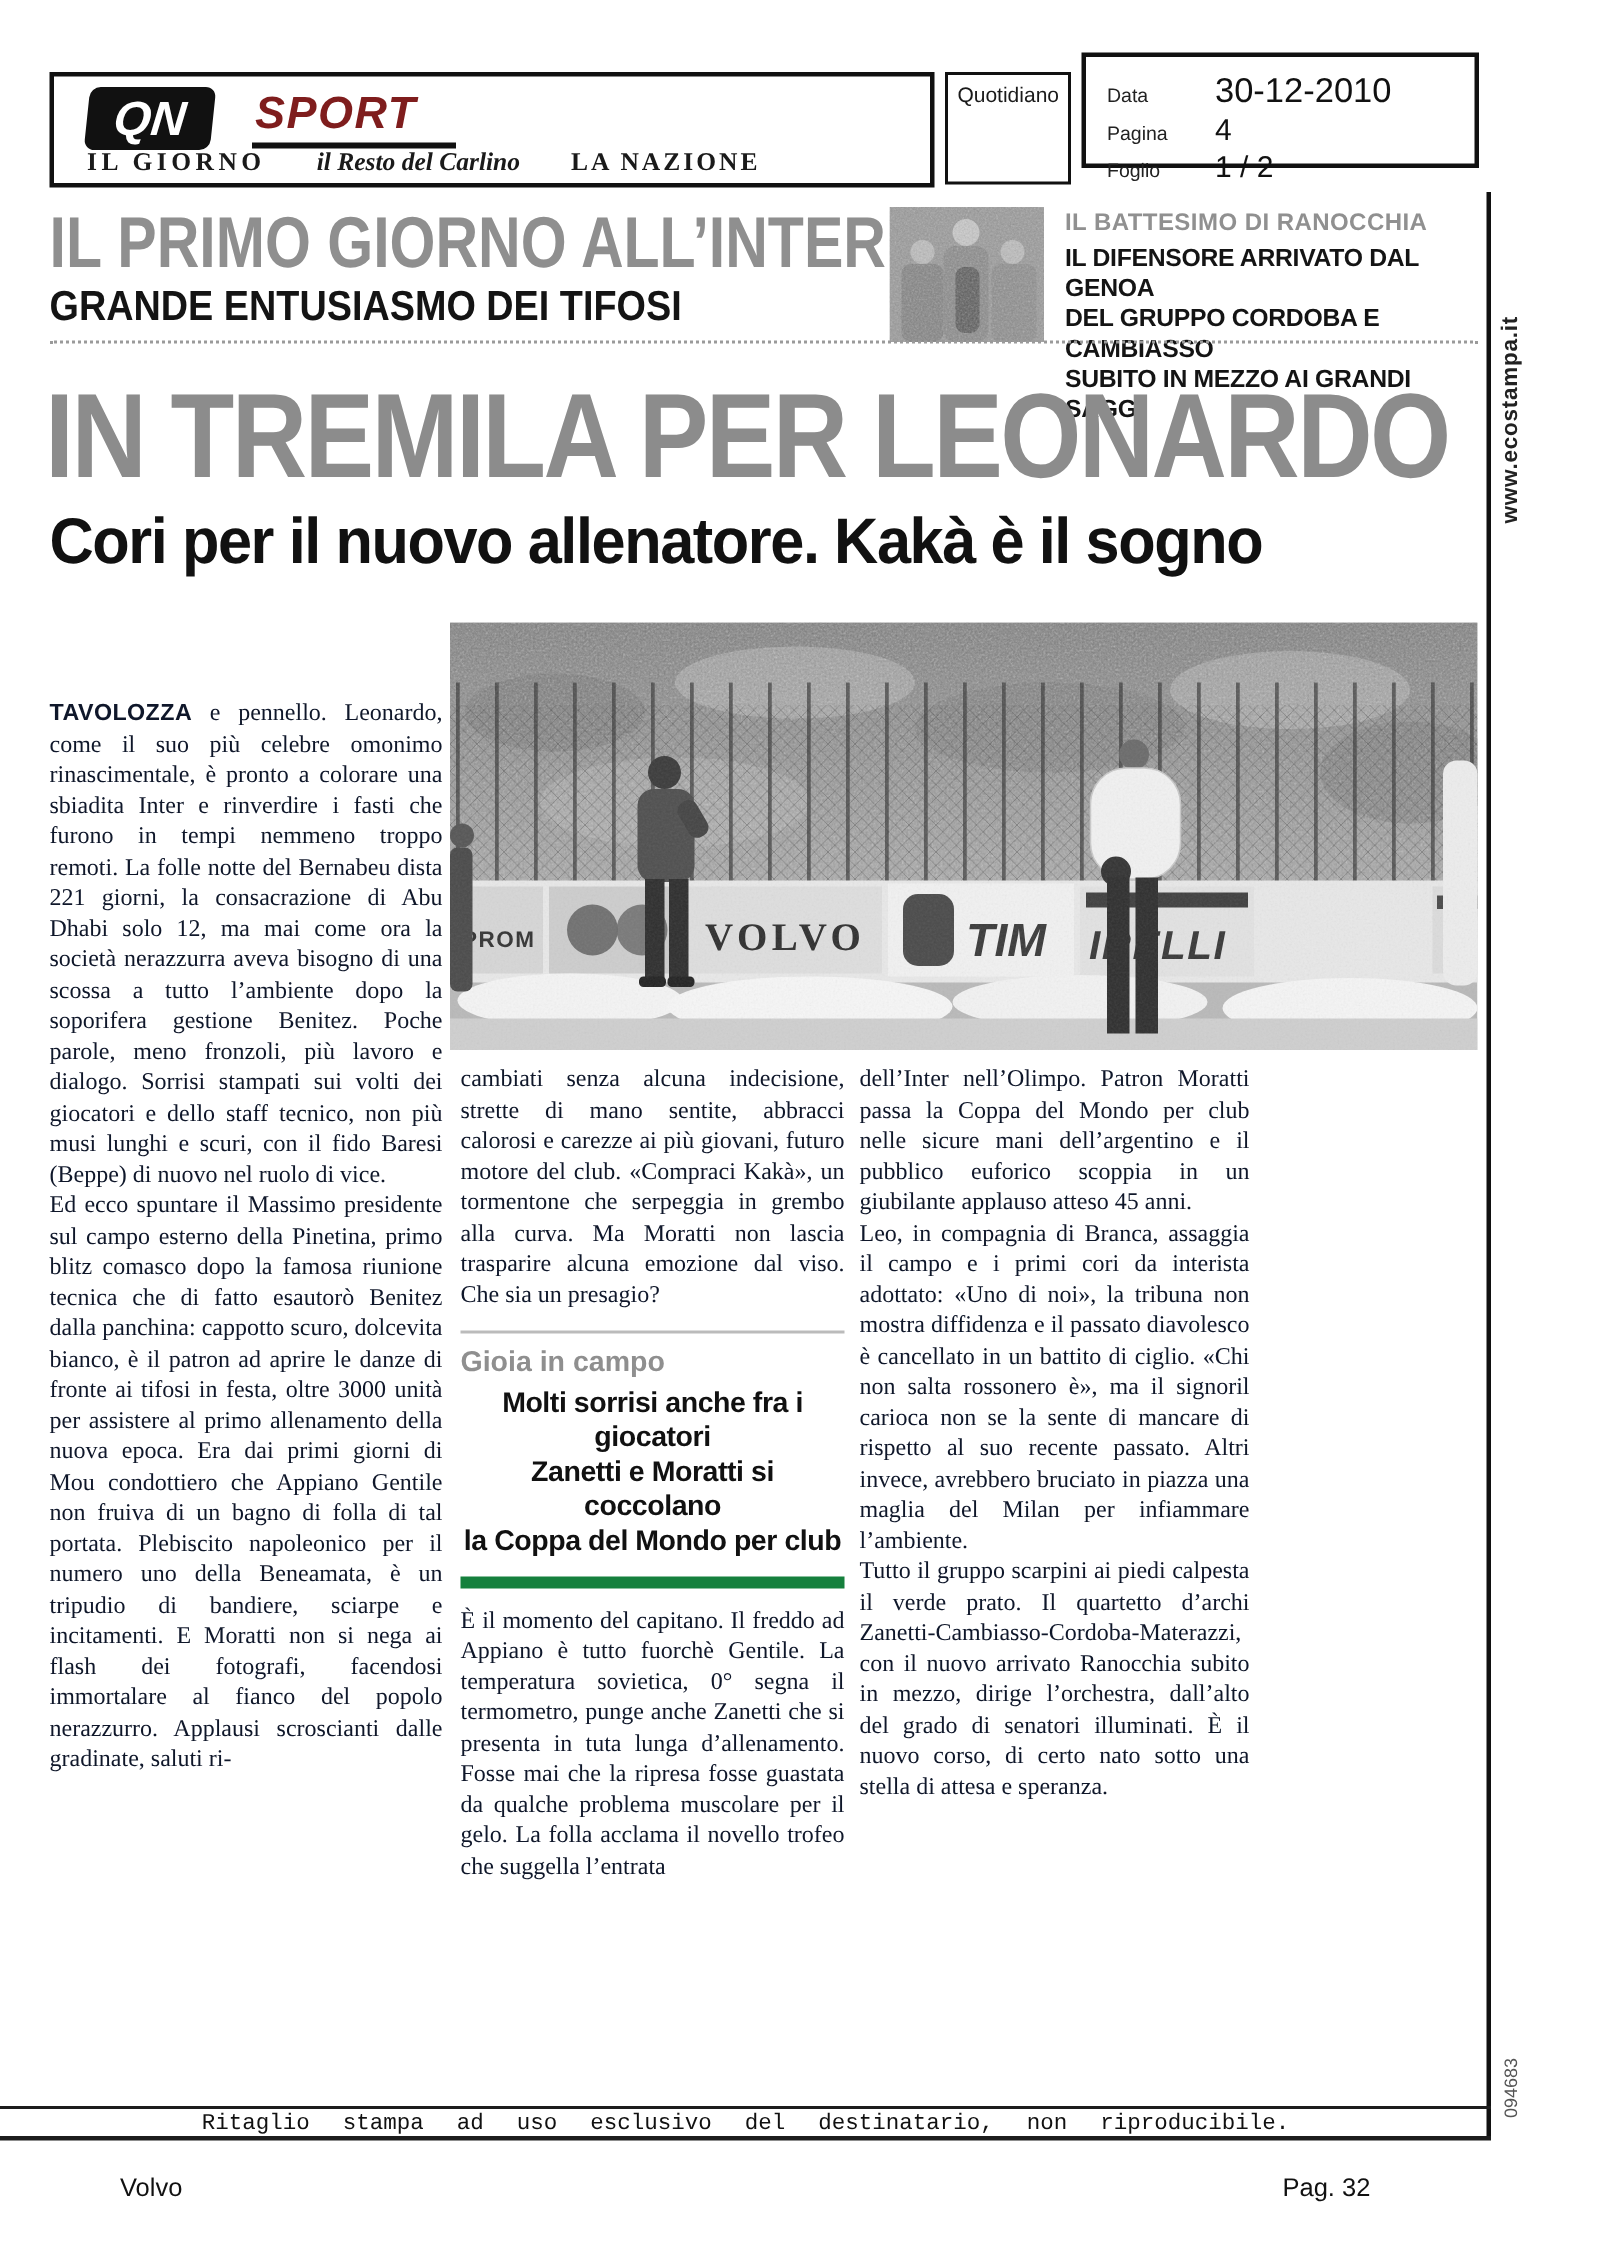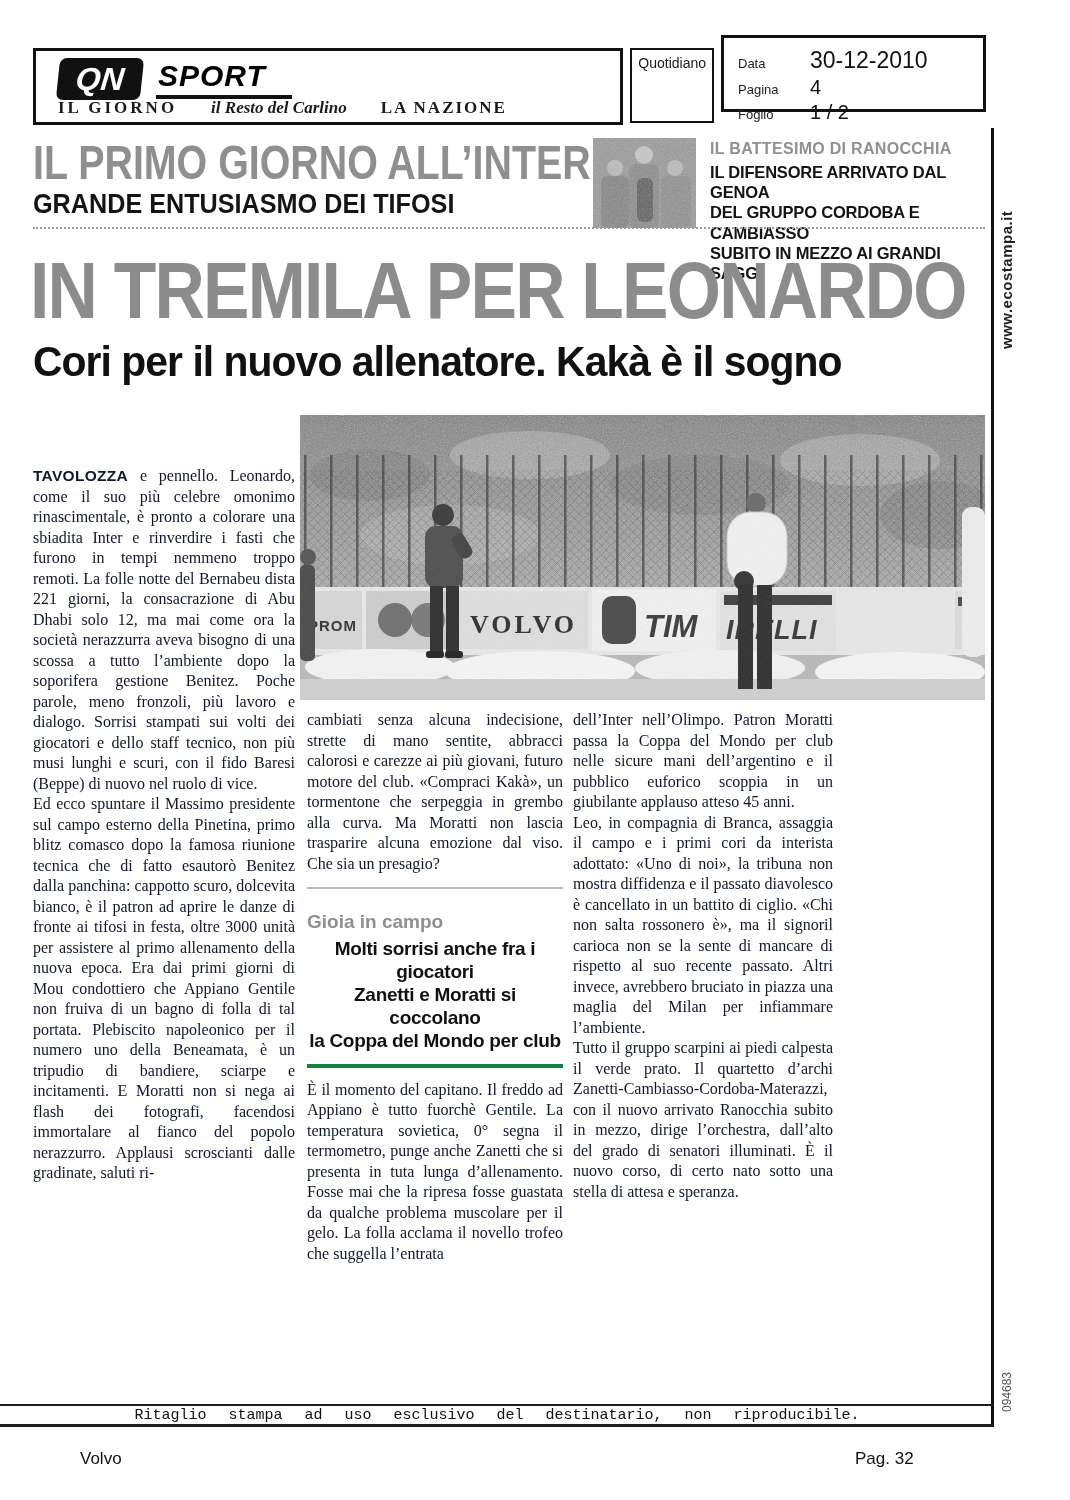--- a/index.html
+++ b/index.html
@@ -5,22 +5,22 @@
   html,body{margin:0;padding:0;background:#e9e9e9;}
   .page{position:relative;width:1070px;height:1500px;background:#ffffff;overflow:hidden;
         font-family:"Liberation Serif",serif;color:#1a1a1a;}
   .abs{position:absolute;}
 
   
   .logo-box{left:33px;top:48px;width:584px;height:71px;border:3px solid #111;}
   .qn-badge{position:absolute;left:22px;top:7px;width:84px;height:42px;background:#111;
             border-radius:7px;color:#fff;text-align:center;line-height:42px;
             font:italic 900 32px/42px "Liberation Sans",sans-serif;transform:skewX(-6deg);}
-  .sport-mark{position:absolute;left:120px;top:8px;font:italic 900 30px "Liberation Sans",sans-serif;
-              color:#000000;border-bottom:4px solid #111;padding:0 26px 2px 2px;letter-spacing:1px;}
+  .sport-mark{position:absolute;left:132px;top:8px;font:italic 900 30px "Liberation Sans",sans-serif;
+              color:#7f1d1d;border-bottom:4px solid #111;padding:0 26px 2px 2px;letter-spacing:1px;}
   .papers{position:absolute;left:22px;bottom:4px;white-space:nowrap;}
   .paper1{font:700 17px "Liberation Serif",serif;letter-spacing:3px;}
   .paper2{font:italic 700 17px "Liberation Serif",serif;margin-left:30px;text-align:center;}
   .paper3{font:700 17px "Liberation Serif",serif;letter-spacing:2px;margin-left:30px;}
 
   .quot-box{left:630px;top:48px;width:80px;height:71px;border:2px solid #111;}
   .quot-label{position:absolute;right:6px;top:5px;font:14px "Liberation Sans",sans-serif;}
 
   .meta-box{left:721px;top:35px;width:265px;height:77px;border:3px solid #111;
             padding:9px 0 0 14px;box-sizing:border-box;}
@@ -60,22 +60,22 @@
   .dateline{font:16px "Liberation Sans",sans-serif;color:#222;margin-top:2px;}
   .loc-bullet{font-size:11px;color:#333;margin-right:5px;vertical-align:1px;}
 
   
   .col{position:absolute;}
   .col1{left:33px;top:466px;width:262px;}
   .col2{left:307px;top:710px;width:256px;}
   .col3{left:573px;top:710px;width:260px;}
   .col p{margin:0;font:16px/20.5px "Liberation Serif",serif;text-align:justify;color:#0f172a;}
   .lead-word{font:700 15.5px "Liberation Sans",sans-serif;letter-spacing:.3px;}
-  .subhead{margin:13px 0 12px;border-top:2px solid #bbb;border-bottom:4px solid #15803d;
-           padding:22px 0 11px;}
+  .subhead{margin:13px 0 12px;border-top:2px solid #bbb;border-bottom:8px solid #15803d;
+           padding:9px 0 11px;}
   .sh-kicker{font:700 19px/1.2 "Liberation Sans",sans-serif;color:#8f8f8f;margin-bottom:3px;}
   .sh-line{font:700 19px/1.22 "Liberation Sans",sans-serif;color:#111;letter-spacing:-.3px;text-align:center;}
 
   
   .photo{left:300px;top:415px;width:685px;height:285px;}
   .photo svg{display:block;}
 
   
   .rit-rule-top{left:0;top:1404px;width:994px;height:2px;background:#1d1d1d;}
   .rit-text{left:0;top:1407px;width:994px;text-align:center;

